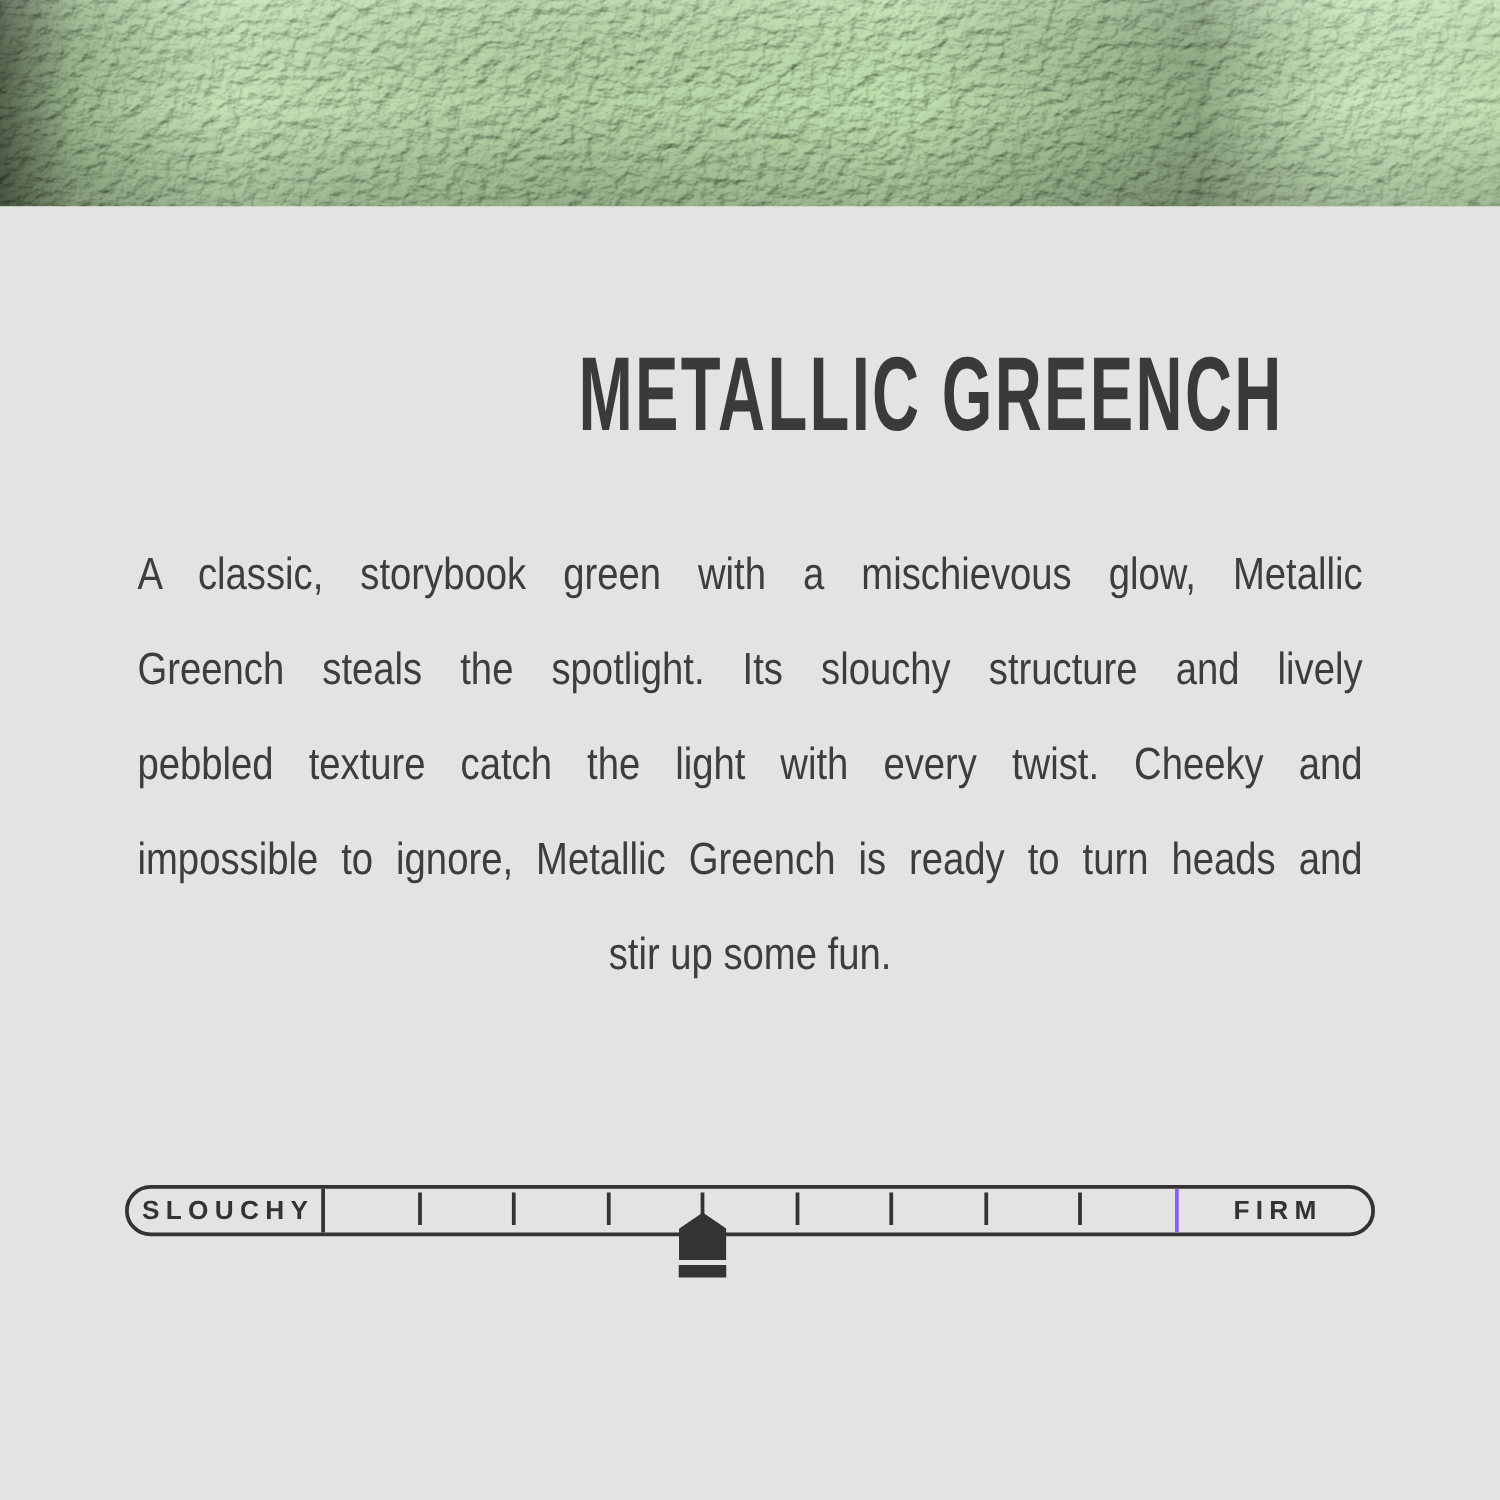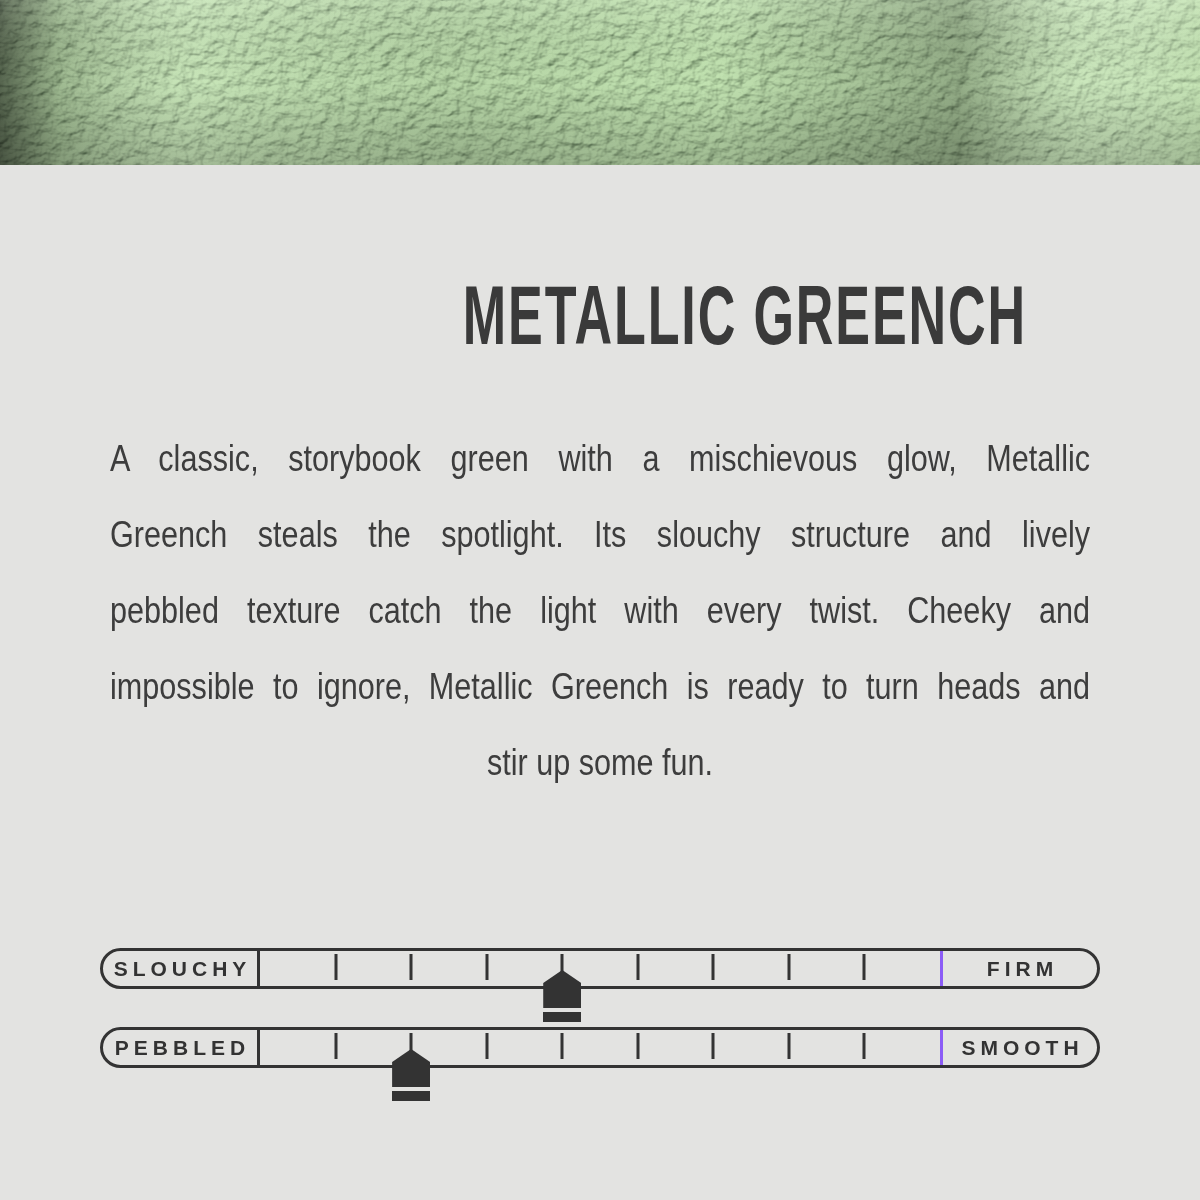--- a/index.html
+++ b/index.html
@@ -174,32 +174,14 @@
         <div class="tick" style="left: 77.7778%;"></div>
         <div class="tick" style="left: 88.8889%;"></div>
         <div class="marker" style="left: 44.4444%;">
           <div class="marker-head"></div>
           <div class="marker-foot"></div>
         </div>
       </div>
     <div class="cap right">FIRM</div>
   </div>
 
-  <div class="slider second">
-    <div class="cap left">PEBBLED</div>
-    <div class="middle">
-        <div class="tick" style="left: 11.1111%;"></div>
-        <div class="tick" style="left: 22.2222%;"></div>
-        <div class="tick" style="left: 33.3333%;"></div>
-        <div class="tick" style="left: 44.4444%;"></div>
-        <div class="tick" style="left: 55.5556%;"></div>
-        <div class="tick" style="left: 66.6667%;"></div>
-        <div class="tick" style="left: 77.7778%;"></div>
-        <div class="tick" style="left: 88.8889%;"></div>
-        <div class="marker" style="left: 22.2222%;">
-          <div class="marker-head"></div>
-          <div class="marker-foot"></div>
-        </div>
-      </div>
-    <div class="cap right">SMOOTH</div>
-  </div>
 
 </div>
 
 </body></html>

